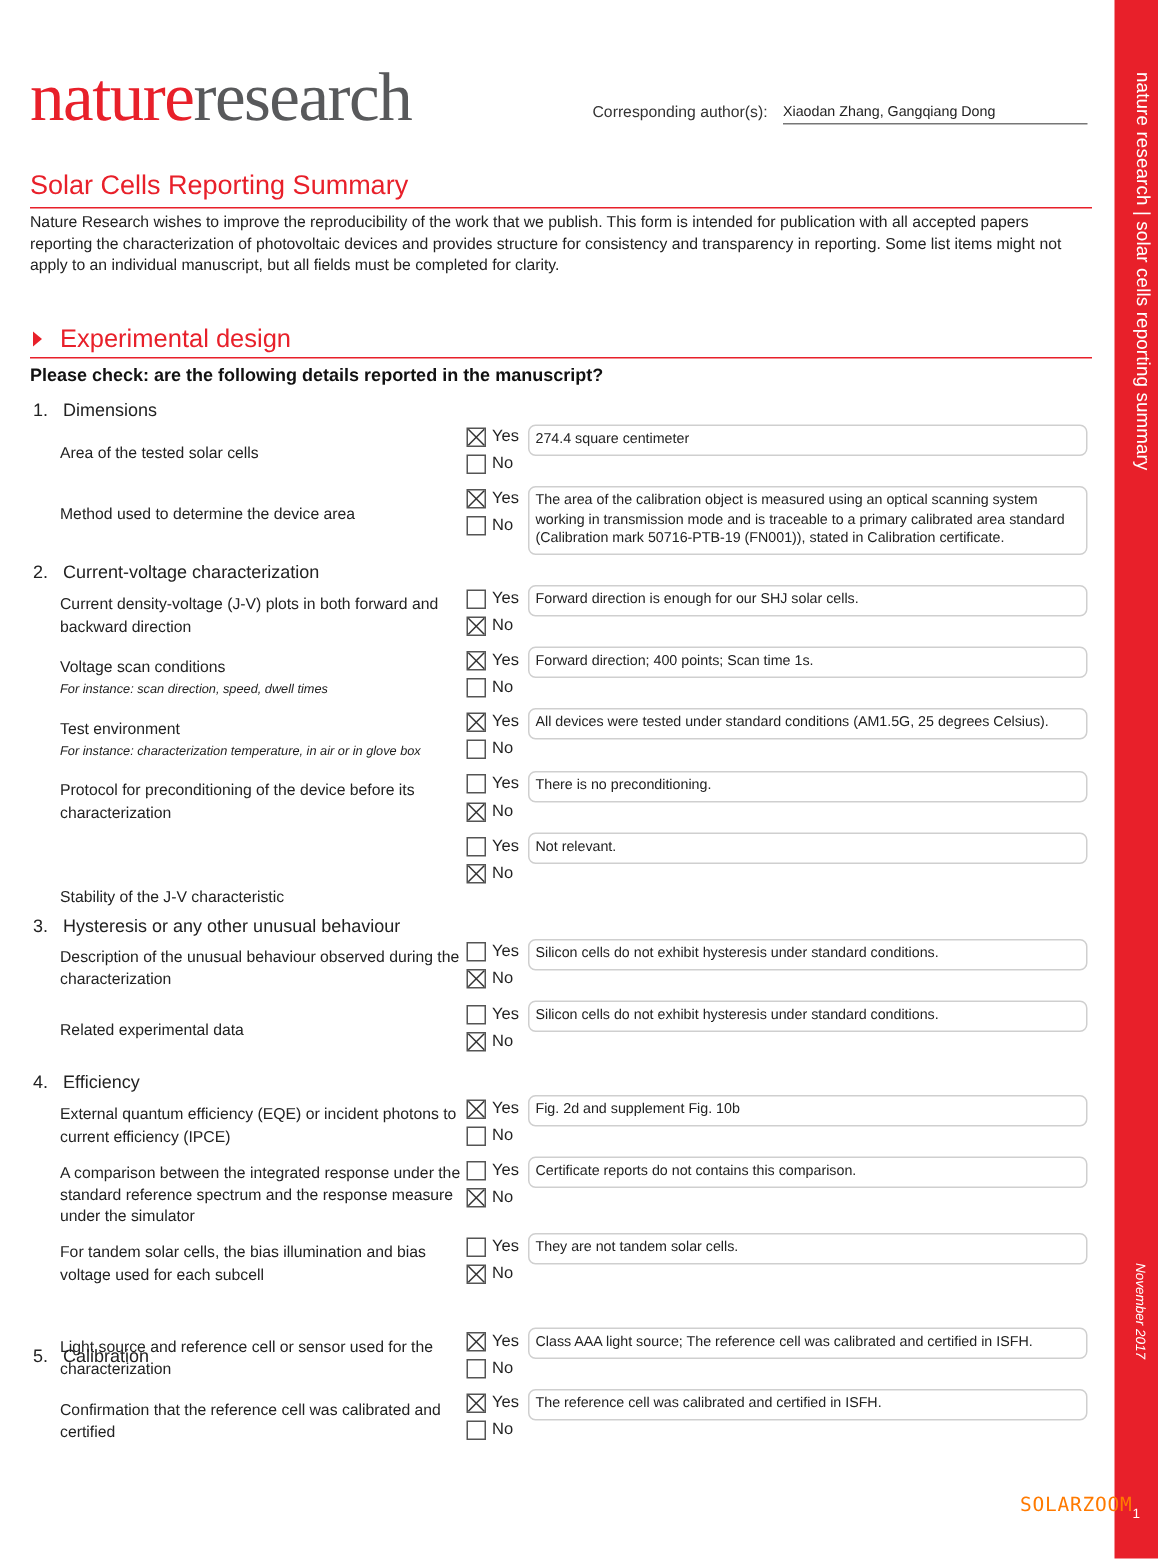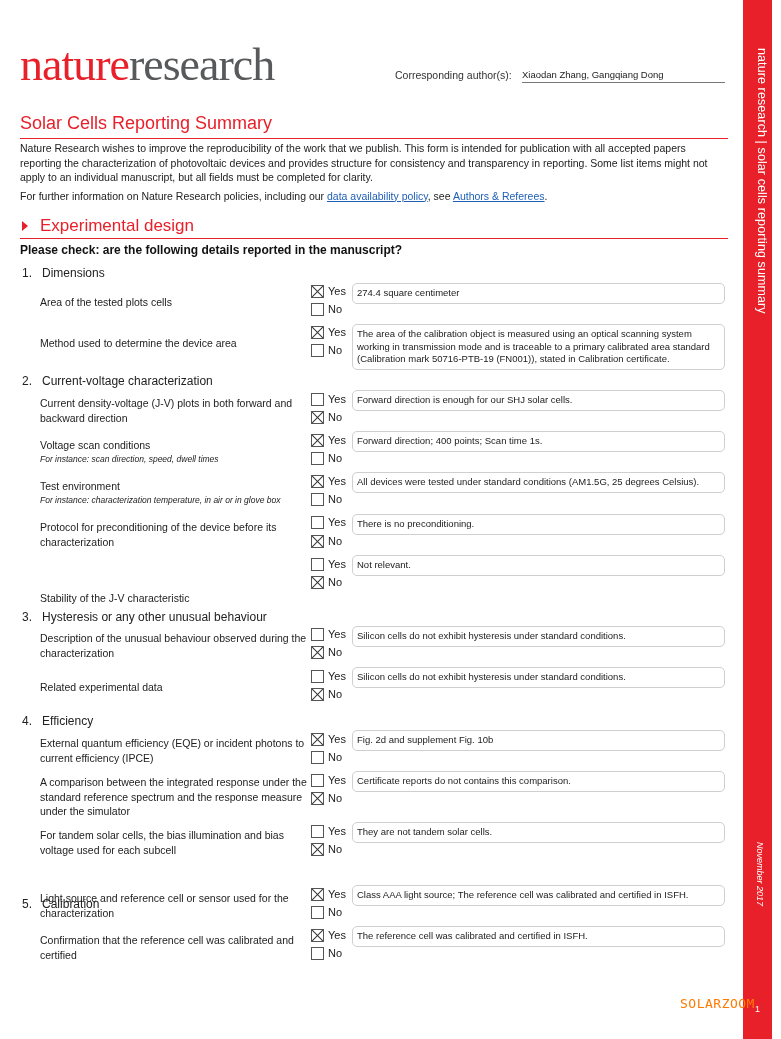--- a/index.html
+++ b/index.html
@@ -65,34 +65,33 @@
   <span class="nature">nature</span><span class="research">research</span>
 </div>
 <div class="author">Corresponding author(s):</div>
 <div class="author-value">Xiaodan Zhang, Gangqiang Dong</div>
 
 <div class="page-title">Solar Cells Reporting Summary</div>
 <div class="title-rule"></div>
 
 <div class="intro">
   <p>Nature Research wishes to improve the reproducibility of the work that we publish. This form is intended for publication with all accepted papers reporting the characterization of photovoltaic devices and provides structure for consistency and transparency in reporting. Some list items might not apply to an individual manuscript, but all fields must be completed for clarity.</p>
-  <p><span>For further information on Nature Research policies, including our </span><span class="link">data availability policy</span><span>, see </span><span class="link">Authors &amp; Referees</span><span>.</span></p>
 </div>
 
 <div class="section-head"><span class="tri"></span><span>Experimental design</span></div>
 <div class="section-rule"></div>
 <div class="question">Please check: are the following details reported in the manuscript?</div>
 
 <div class="group-head" style="top:266px"><span>1.</span>&nbsp;&nbsp;&nbsp;<span>Dimensions</span></div>
 <div class="group-head" style="top:374px"><span>2.</span>&nbsp;&nbsp;&nbsp;<span>Current-voltage characterization</span></div>
 <div class="group-head" style="top:610px"><span>3.</span>&nbsp;&nbsp;&nbsp;<span>Hysteresis or any other unusual behaviour</span></div>
 <div class="group-head" style="top:714px"><span>4.</span>&nbsp;&nbsp;&nbsp;<span>Efficiency</span></div>
 <div class="group-head" style="top:897px"><span>5.</span>&nbsp;&nbsp;&nbsp;<span>Calibration</span></div>
 
-<div class="item-label" style="top:295px">Area of the tested plots cells</div>
+<div class="item-label" style="top:295px">Area of the tested solar cells</div>
 <div class="cb checked" style="top:285px"></div>
 <div class="cb-label" style="top:285px">Yes</div>
 <div class="cb" style="top:303px"></div>
 <div class="cb-label" style="top:303px">No</div>
 <div class="answer" style="top:283px">274.4 square centimeter</div>
 
 <div class="item-label" style="top:336px">Method used to determine the device area</div>
 <div class="cb checked" style="top:326px"></div>
 <div class="cb-label" style="top:326px">Yes</div>
 <div class="cb" style="top:344px"></div>

